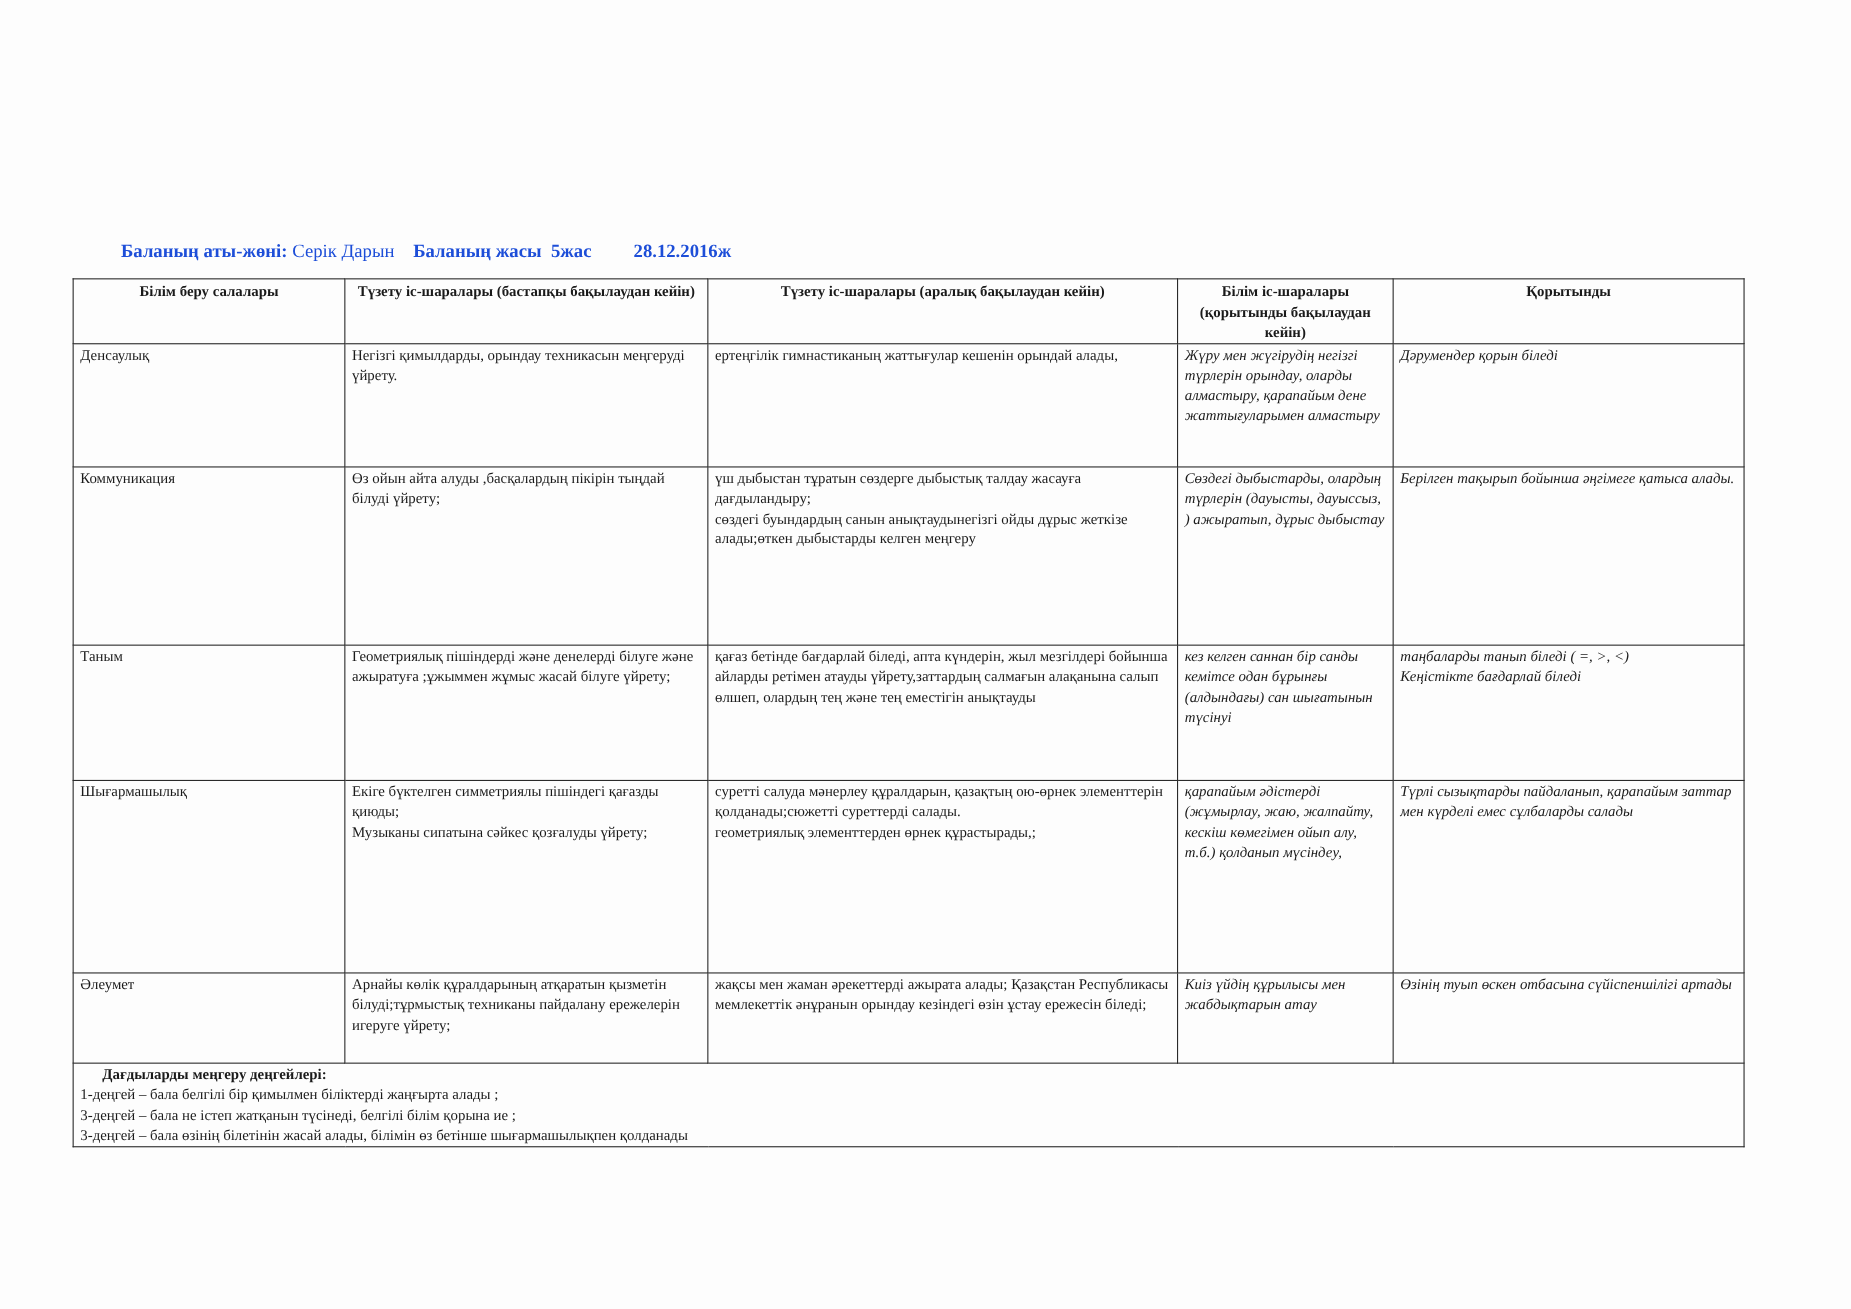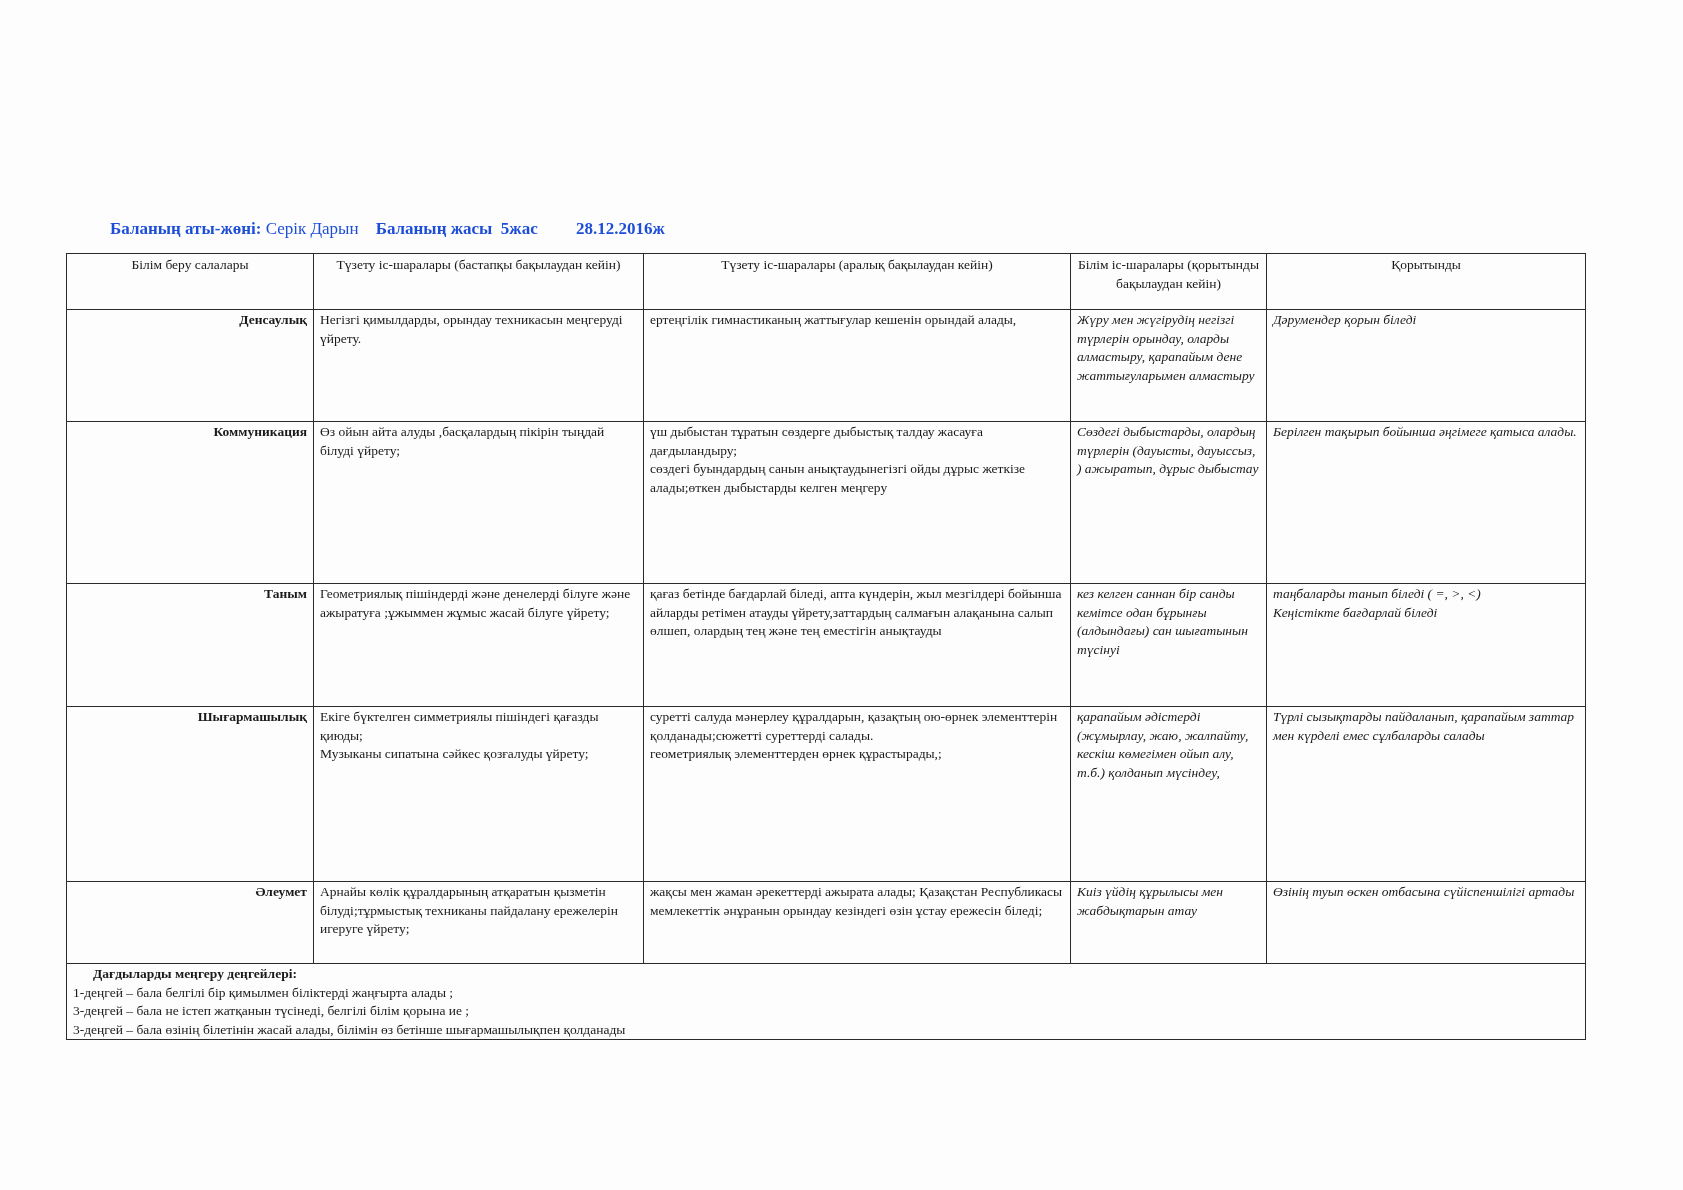--- a/index.html
+++ b/index.html
@@ -17,22 +17,22 @@
     position:absolute; left:110px; top:198px; font-size:17px; white-space:pre; color:#1d4ed8;margin-top:21px;
   }
   .childinfo b { font-weight:bold; }
   table.main {
     position:absolute; left:66px; top:253px; width:1519px;
     border-collapse:collapse; table-layout:fixed; font-size:13.5px; line-height:18.5px;
   }
   table.main td, table.main th {
     border:1.4px solid #2a2a2a; vertical-align:top; padding:1px 6px 0 6px;
   }
-  table.main th { font-weight:normal; text-align:center; padding-top:2px; }
-  td.area { font-weight:bold; text-align:right; }
+  table.main th { font-weight:bold; text-align:center; padding-top:2px; }
+  td.area { font-weight:normal; text-align:left; }
   td.ital { font-style:italic; }
   td.legend { padding:2px 6px 6px 6px; }
   .legend-title { font-weight:bold;margin-left:20px; }
   .pre { white-space:pre-line; }
 </style>
 </head>
 <body>
 
 <div class="title">
 </div>

